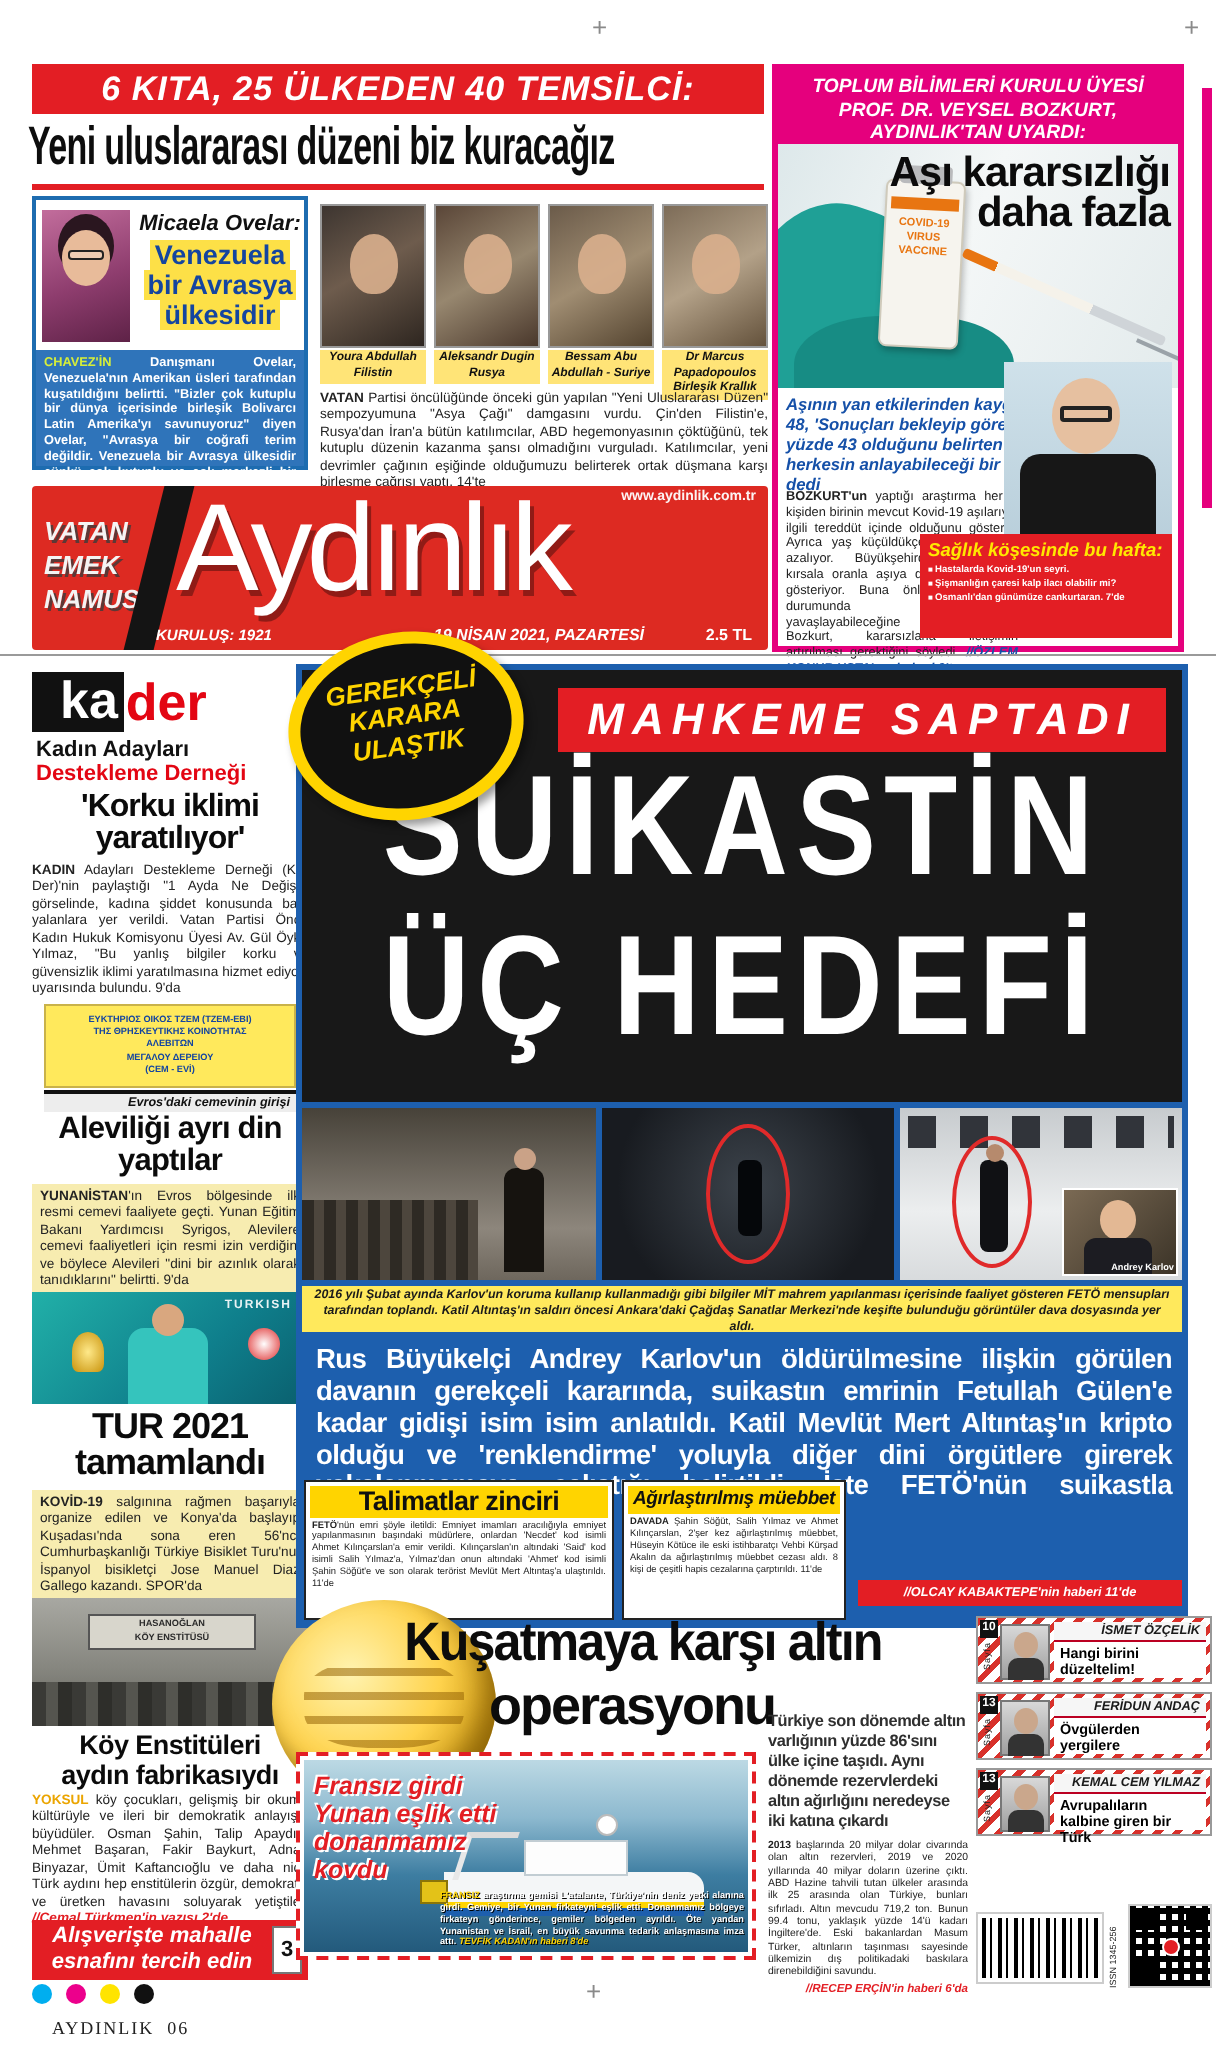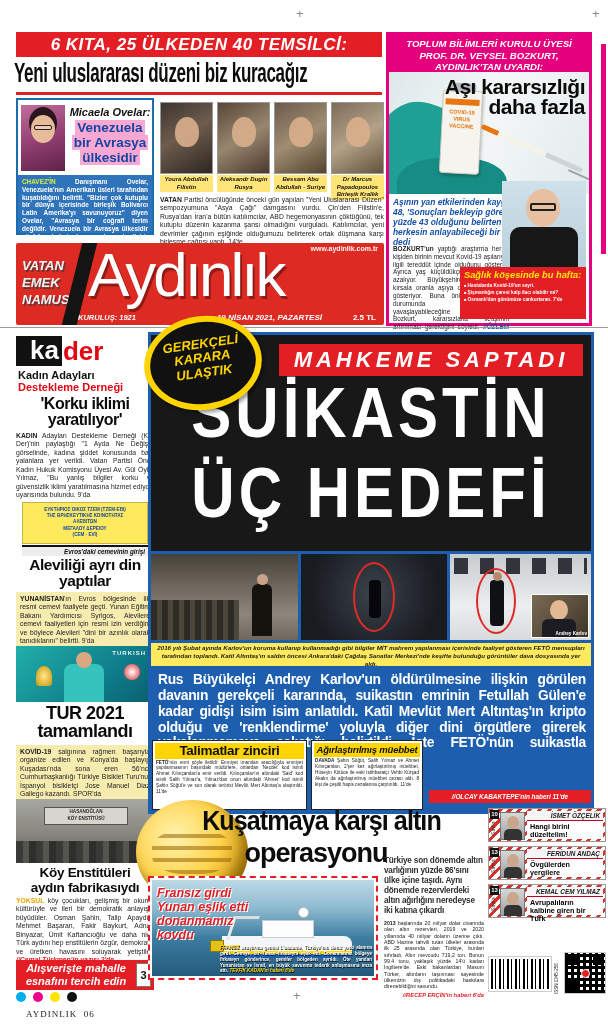--- a/index.html
+++ b/index.html
@@ -23,21 +23,21 @@
   #sym-redline { left:16px; top:92px; width:366px; height:3px; background:#e31e24; }
 
   #ovelar-box { left:16px; top:98px; width:138px; height:137px; border:2px solid #1d6cb0; background:#fff; }
   #ovelar-photo { left:3px; top:5px; width:44px; height:66px;
     background:linear-gradient(160deg,#c26d9c 0%,#8e3d6e 55%,#5e2247 100%); }
   #ovelar-photo .head { position:absolute; left:10px; top:10px; width:24px; height:28px; border-radius:50%;
     background:#e8bb9a; box-shadow:0 -6px 0 2px #2a161f; }
   #ovelar-photo .glasses { position:absolute; left:13px; top:20px; width:18px; height:5px; border:1px solid #222; border-radius:2px; background:rgba(255,255,255,.25);}
   #ovelar-name { left:50px; top:6px; width:84px; font-size:11px; font-weight:bold; font-style:italic; text-align:center; }
   #ovelar-title { left:48px; top:20px; width:88px; text-align:center; font-size:13.5px; font-weight:bold; color:#1445a0; line-height:1.12;}
-  #ovelar-title span { background:#f9a8d4; padding:0 2px; display:inline-block;}
+  #ovelar-title span { background:#fde047; padding:0 2px; display:inline-block;}
   #ovelar-body { left:0; bottom:0; width:134px; height:58px; background:#2f74ba; color:#fff;
     font-size:6.4px; font-weight:bold; line-height:1.22; padding:3px 4px; text-align:justify;}
   #ovelar-body .lead { color:#d6ee3a; }
 
   #spk-row { left:160px; top:102px; width:224px; display:flex; gap:4px; }
   .spk { width:53px; }
   .spk .ph { height:72px; border:1px solid #999; }
   .spk.s1 .ph { background:linear-gradient(150deg,#3d3530 0%,#6e5c4d 45%,#2e2620 100%); }
   .spk.s2 .ph { background:linear-gradient(150deg,#5a4638 0%,#97876f 50%,#4a382c 100%); }
   .spk.s3 .ph { background:linear-gradient(150deg,#6b5b4a 0%,#a08d72 50%,#53432f 100%); }

